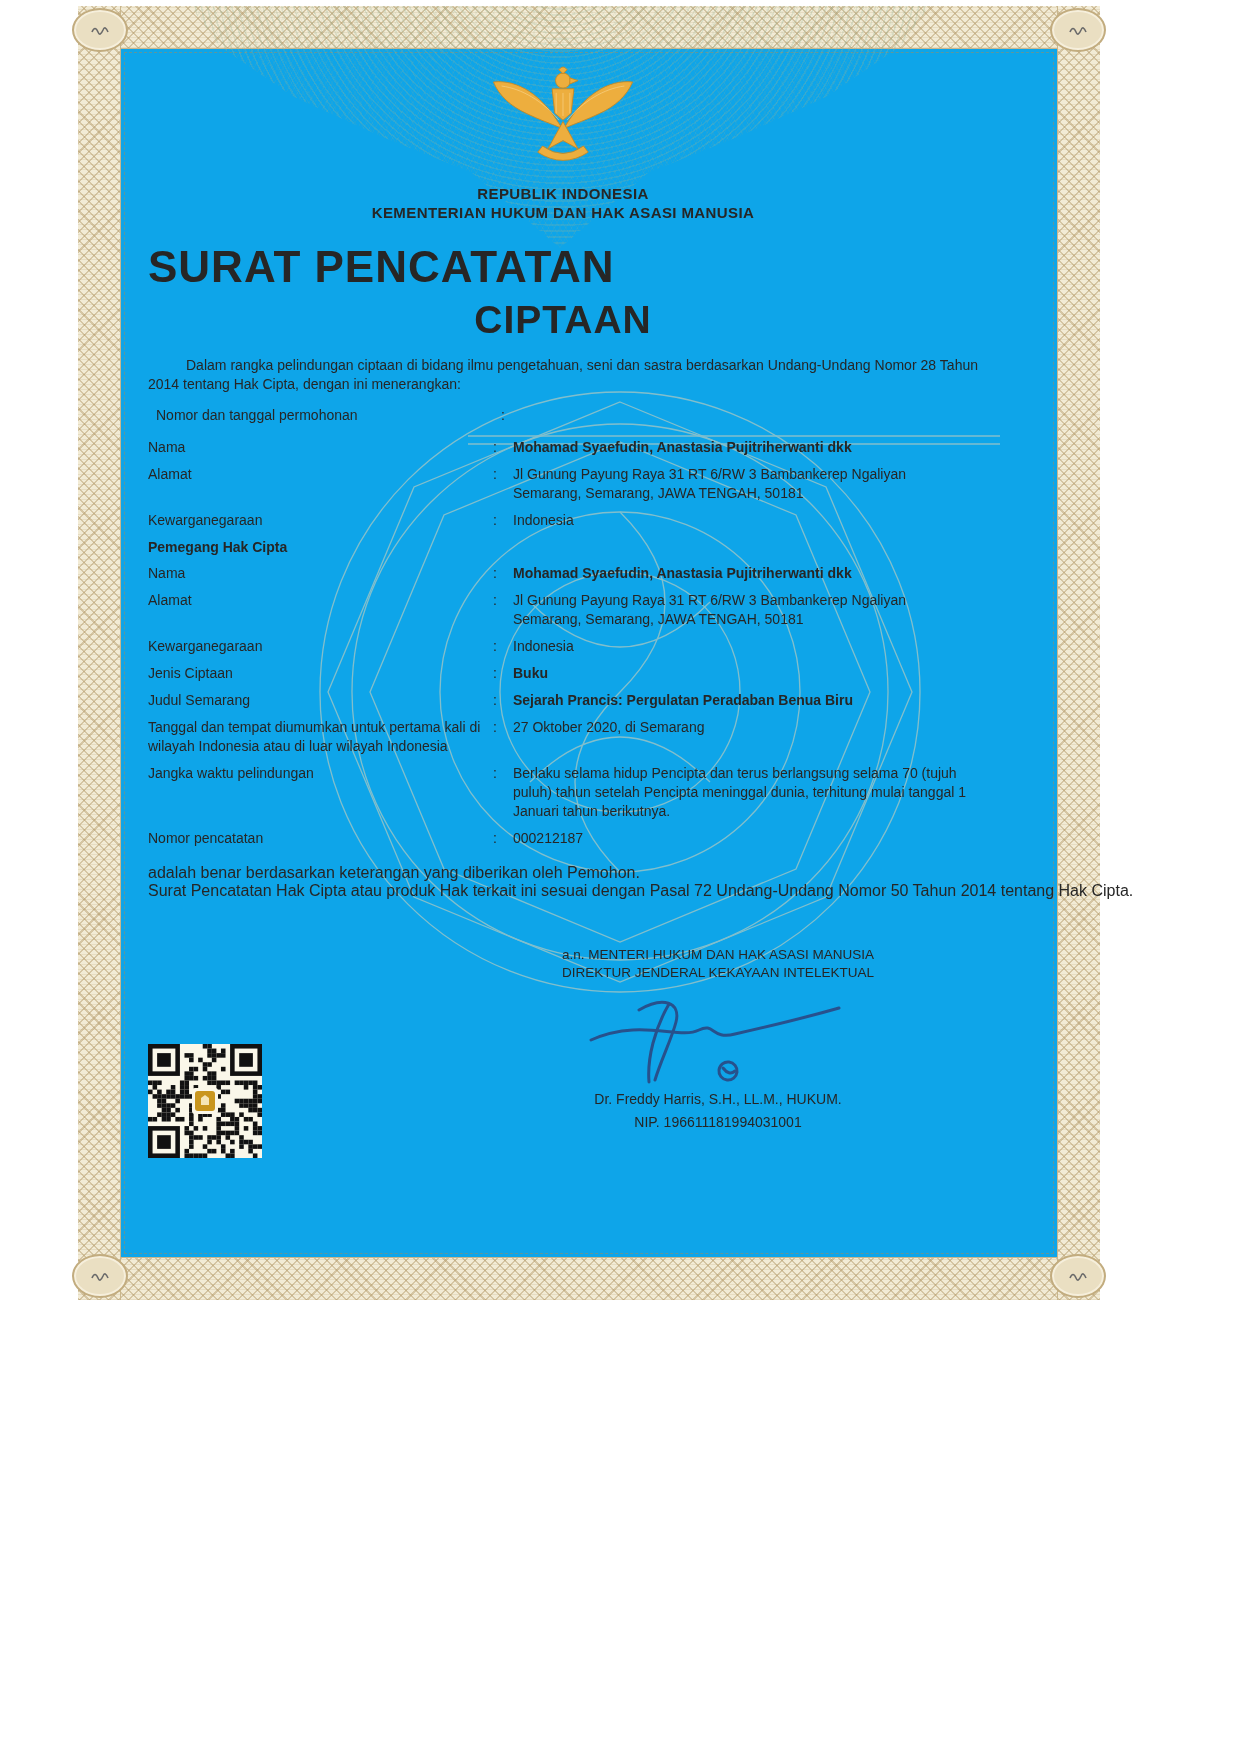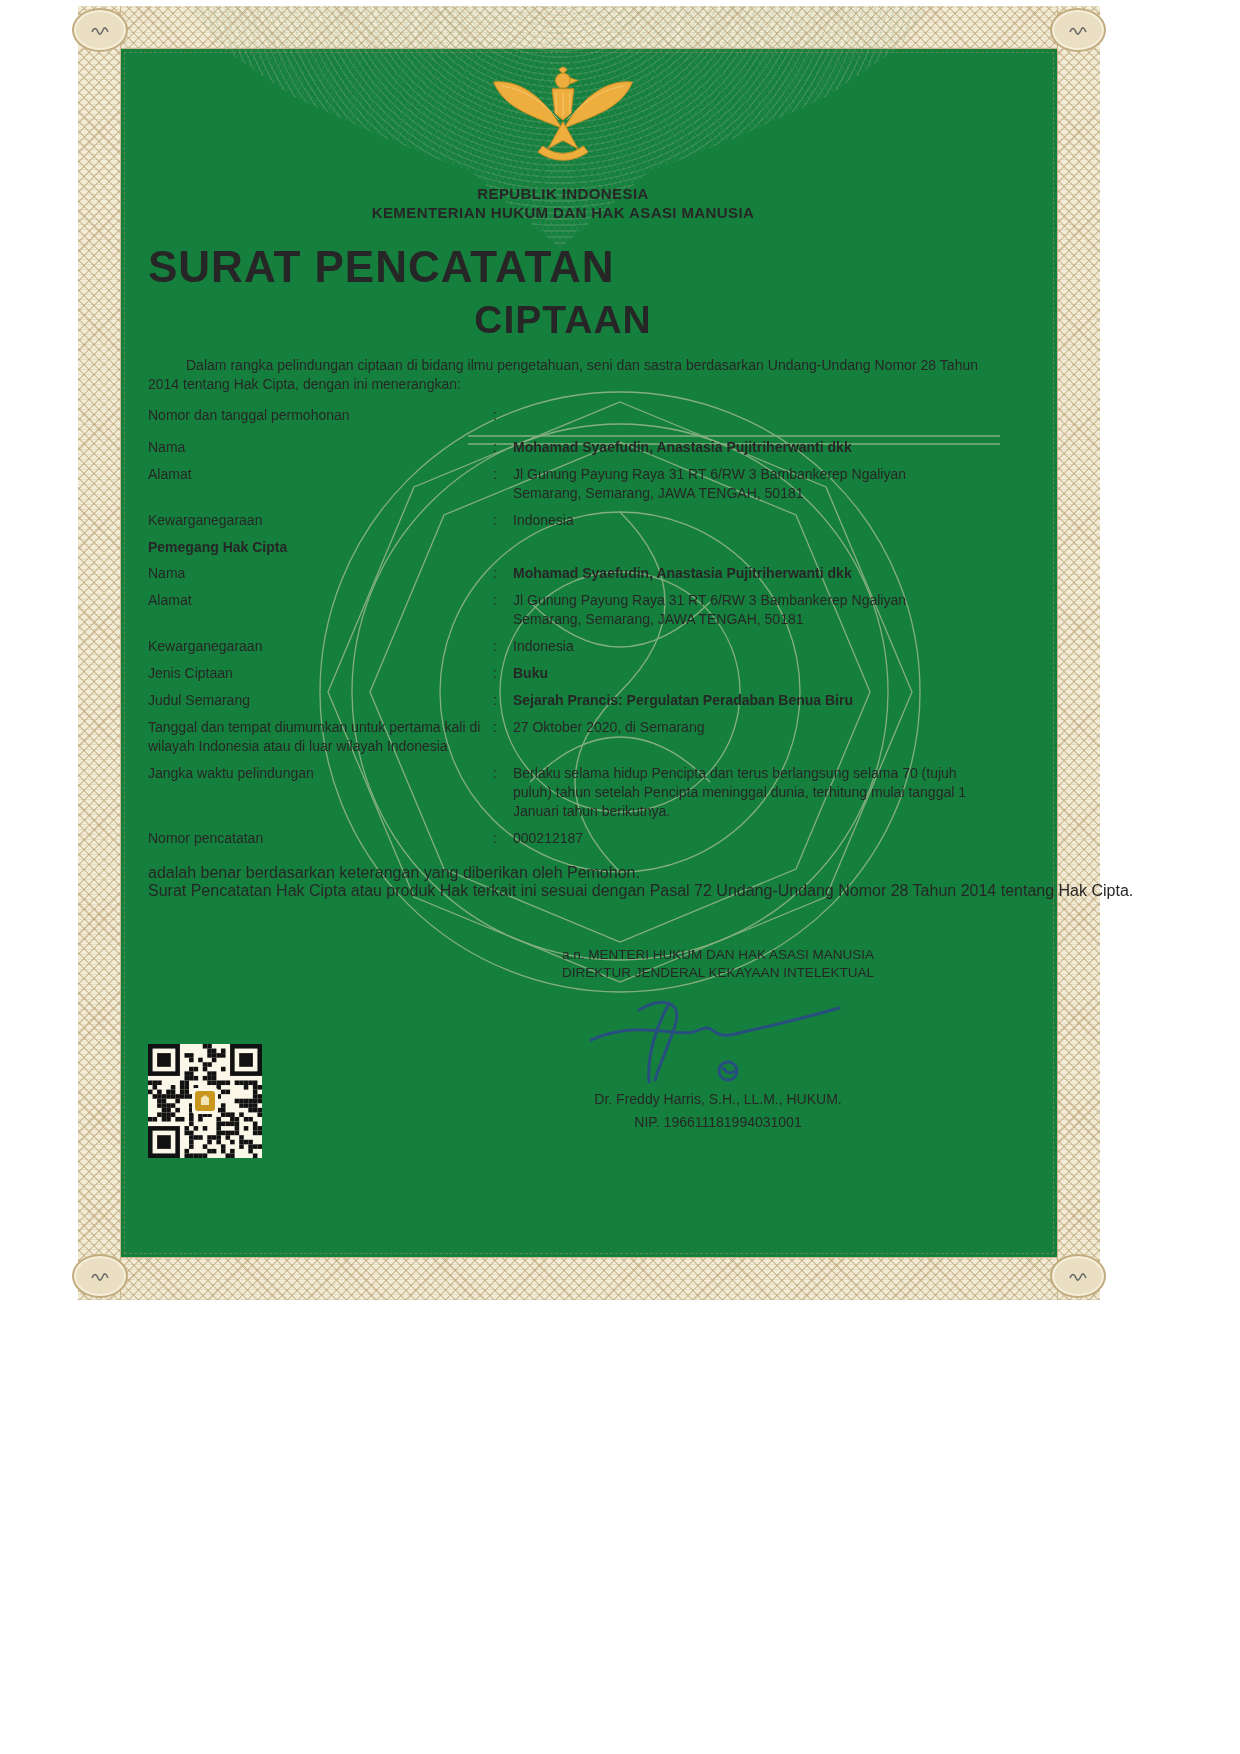--- a/index.html
+++ b/index.html
@@ -1,20 +1,20 @@
 <!DOCTYPE html>
 <html><head>
 <meta charset="utf-8">
 <style>
   html,body{margin:0;padding:0;}
   body{width:1240px;height:1754px;background:#ffffff;font-family:"Liberation Sans",sans-serif;color:#262626;position:relative;}
   .sheet{position:absolute;left:0;top:0;width:1240px;height:1754px;background:#ffffff;}
 
   
-  .frame{position:absolute;left:78px;top:6px;width:1022px;height:1294px;background:#15803d;}
+  .frame{position:absolute;left:78px;top:6px;width:1022px;height:1294px;background:#0ea5e9;}
   .bs{position:absolute;background-color:#F2EBD5;
       background-image:
         repeating-linear-gradient(45deg, rgba(178,152,103,.45) 0 1.5px, transparent 1.5px 7px),
         repeating-linear-gradient(-45deg, rgba(178,152,103,.45) 0 1.5px, transparent 1.5px 7px),
         repeating-linear-gradient(0deg, rgba(178,152,103,.18) 0 1px, transparent 1px 5px);}
   .bs.top{left:0;top:0;width:100%;height:42px;border-bottom:1px solid #C9B68C;}
   .bs.bottom{left:0;bottom:0;width:100%;height:42px;border-top:1px solid #C9B68C;}
   .bs.left{left:0;top:0;width:42px;height:100%;border-right:1px solid #C9B68C;}
   .bs.right{right:0;top:0;width:42px;height:100%;border-left:1px solid #C9B68C;}
   .inner-dash{position:absolute;left:46px;top:46px;right:46px;bottom:46px;border:1px dashed rgba(160,140,95,.55);pointer-events:none;}
@@ -37,21 +37,21 @@
   .content{position:absolute;left:70px;top:36px;width:830px;height:1220px;}
   .garuda-wrap{text-align:center;margin-top:6px;}
   .garuda-wrap svg{width:150px;height:132px;}
   .hline{text-align:center;font-weight:bold;font-size:15px;letter-spacing:.4px;line-height:19px;}
   .doc-title{text-align:left;font-weight:bold;font-size:44px;letter-spacing:1px;margin-top:20px;line-height:50px;}
   .doc-subtitle{text-align:center;font-weight:bold;font-size:39px;letter-spacing:1px;margin-top:6px;line-height:44px;}
   .intro{margin-top:14px;font-size:14px;line-height:19px;text-align:justify;text-indent:38px;}
 
   .fields{margin-top:12px;font-size:14px;line-height:19px;}
   .row{display:grid;grid-template-columns:345px 20px 1fr;margin-bottom:8px;}
-  .row.first{margin-bottom:13px;}
+  .row.first{margin-bottom:13px;margin-left:8px;}
   .row .colon{text-align:left;}
   .row.section{grid-template-columns:1fr;margin-bottom:7px;margin-top:2px;}
   .row.section .lbl{font-weight:bold;}
   .val.b{font-weight:bold;}
 
   .closing{margin-top:16px;font-size:16px;line-height:18px;}
   .closing .nowrap{white-space:nowrap;}
 
   .sig-block{margin-left:350px;margin-top:46px;width:440px;text-align:center;font-size:13.5px;line-height:18px;}
   .sig-script{height:96px;margin-top:8px;}
@@ -213,21 +213,21 @@
 
         <div class="row">
           <div class="lbl">Nomor pencatatan</div>
           <div class="colon">:</div>
           <div class="val">000212187</div>
         </div>
       </div>
 
       <div class="closing">
         <div>adalah benar berdasarkan keterangan yang diberikan oleh Pemohon.</div>
-        <div class="nowrap">Surat Pencatatan Hak Cipta atau produk Hak terkait ini sesuai dengan Pasal 72 Undang-Undang Nomor 28 Tahun 2014 tentang Hak Cipta.</div>
+        <div class="nowrap">Surat Pencatatan Hak Cipta atau produk Hak terkait ini sesuai dengan Pasal 72 Undang-Undang Nomor 50 Tahun 2014 tentang Hak Cipta.</div>
       </div>
 
       <div class="sig-block">
         <div>a.n. MENTERI HUKUM DAN HAK ASASI MANUSIA</div>
         <div>DIREKTUR JENDERAL KEKAYAAN INTELEKTUAL</div>
         <div class="sig-script">
           <svg viewBox="0 0 270 96">
             <g fill="none" stroke="#2A4A85" stroke-width="3" stroke-linecap="round" opacity="0.92">
               <path d="M86,14 C72,38 64,68 66,92"></path>
               <path d="M56,20 C80,6 98,12 93,32 C89,48 78,70 72,90"></path>

